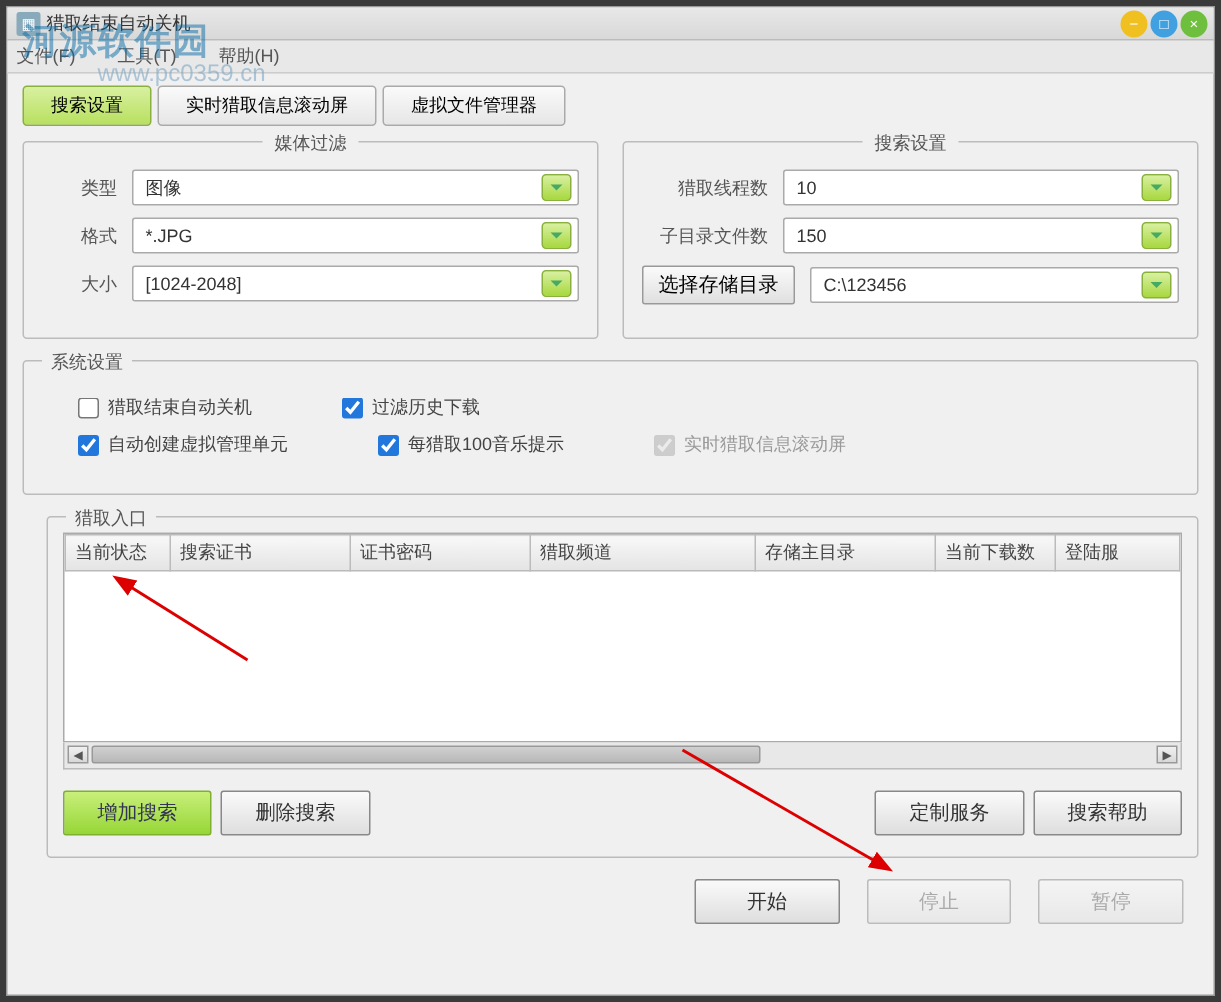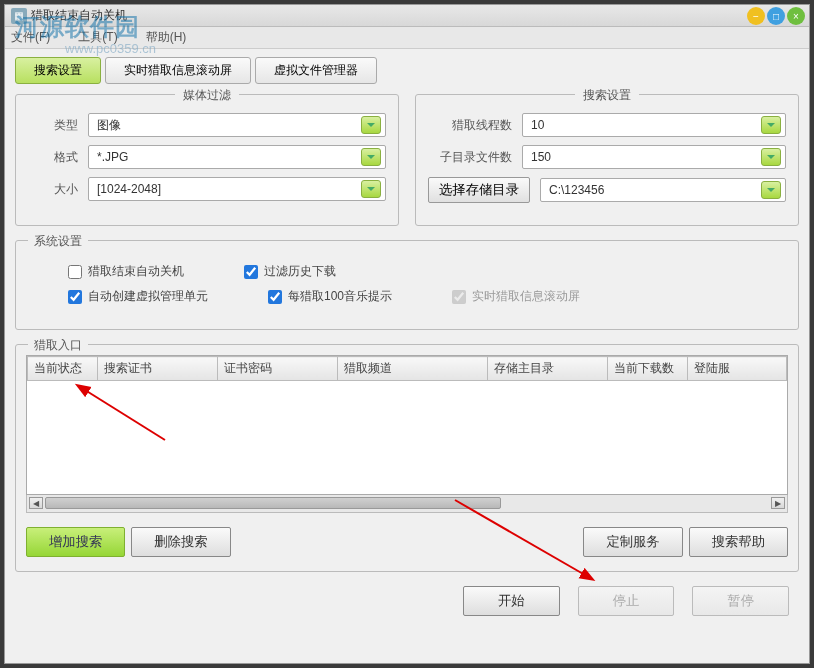--- a/index.html
+++ b/index.html
@@ -9,43 +9,43 @@
 .titlebar .icon { width: 16px; height: 16px; margin-right: 4px; background: #8ab; border-radius: 2px; display: inline-flex; align-items: center; justify-content: center; color: #fff; font-size: 10px; }
 .titlebar .title { color: #333; }
 .titlebar .controls { position: absolute; right: 4px; top: 2px; display: flex; gap: 2px; }
 .titlebar .controls span { width: 18px; height: 18px; border-radius: 50%; display: inline-flex; align-items: center; justify-content: center; font-size: 10px; color: #fff; cursor: pointer; }
 .ctrl-min { background: #f0c020; }
 .ctrl-max { background: #40a0e0; }
 .ctrl-close { background: #6fbf3f; }
 .menubar { height: 22px; background: #e8e8e8; border-bottom: 1px solid #ccc; display: flex; align-items: center; padding: 0 6px; gap: 28px; color: #555; }
 .menubar span { cursor: pointer; }
 .watermark { position: absolute; top: 6px; left: 10px; color: #0a6ea8; font-size: 24px; font-weight: bold; opacity: 0.5; pointer-events: none; z-index: 10; letter-spacing: 1px; }
-.watermark2 { position: absolute; top: 36px; left: 60px; color: #7fa8c4; font-size: 13px; opacity: 0.6; pointer-events: none; z-index: 10; }
+.watermark2 { position: absolute; top: 36px; left: 60px; color: #7fa8c4; font-size: 16px; opacity: 0.6; pointer-events: none; z-index: 10; }
 .content { padding: 8px 10px; }
 .tabs { display: flex; gap: 4px; margin-bottom: 10px; }
 .tab { padding: 4px 18px; background: linear-gradient(#fafafa, #e6e6e6); border: 1px solid #aaa; border-radius: 3px; cursor: pointer; }
 .tab.active { background: linear-gradient(#d8f0a0, #b8e060); border-color: #8ab040; }
 .panels { display: flex; gap: 16px; }
 .fieldset { border: 1px solid #bbb; border-radius: 3px; padding: 10px 12px 14px; position: relative; flex: 1; }
 .fieldset .legend { position: absolute; top: -8px; left: 50%; transform: translateX(-50%); background: #f0f0f0; padding: 0 8px; color: #555; font-family: Liberation Mono, monospace; }
 .row { display: flex; align-items: center; margin: 8px 0; gap: 10px; }
 .row label { width: 50px; text-align: right; color: #555; }
 .combo { flex: 1; display: flex; align-items: center; background: #fff; border: 1px solid #aaa; border-radius: 2px; height: 24px; padding: 0 4px; position: relative; }
 .combo .val { flex: 1; padding: 0 4px; color: #333; }
 .combo .arrow { width: 20px; height: 18px; background: linear-gradient(#d8f0a0, #a8d840); border: 1px solid #8ab040; border-radius: 3px; display: flex; align-items: center; justify-content: center; cursor: pointer; }
 .combo .arrow::after { content: ""; border: 4px solid transparent; border-top-color: #4a6; margin-top: 3px; }
 .btn-dir { padding: 3px 10px; background: linear-gradient(#fafafa, #e0e0e0); border: 1px solid #999; border-radius: 2px; cursor: pointer; }
 .right-row label { width: 84px; }
-.syspanel { border: 1px solid #bbb; border-radius: 3px; padding: 14px 32px 16px; position: relative; margin-top: 14px; }
+.syspanel { border: 1px solid #bbb; border-radius: 3px; padding: 14px 16px 16px; position: relative; margin-top: 14px; }
 .syspanel .legend { position: absolute; top: -8px; left: 12px; background: #f0f0f0; padding: 0 6px; color: #555; }
 .chkrow { display: flex; gap: 60px; margin: 8px 0 8px 20px; align-items: center; }
 .chk { display: flex; align-items: center; gap: 6px; color: #444; cursor: pointer; }
 .chk input { width: 14px; height: 14px; accent-color: #2277dd; }
 .chk.disabled { color: #999; }
-.entrypanel { border: 1px solid #bbb; border-radius: 3px; padding: 10px 10px 14px; position: relative; margin-top: 14px; }
+.entrypanel { border: 1px solid #bbb; border-radius: 3px; padding: 10px 10px 14px; position: relative; margin-top: 14px; margin-left: 16px; }
 .entrypanel .legend { position: absolute; top: -8px; left: 12px; background: #f0f0f0; padding: 0 6px; color: #555; }
 .table-wrap { border: 1px solid #aaa; background: #fff; height: 140px; overflow: hidden; }
 .table { width: 100%; border-collapse: collapse; }
 .table th { background: linear-gradient(#f8f8f8, #e4e4e4); border: 1px solid #bbb; padding: 3px 6px; text-align: left; font-weight: normal; color: #444; font-size: 12px; }
 .scrollbar { height: 18px; background: #e8e8e8; border: 1px solid #bbb; border-top: none; position: relative; }
 .scrollbar .thumb { position: absolute; left: 18px; top: 2px; width: 60%; height: 12px; background: linear-gradient(#d0d0d0,#b8b8b8); border: 1px solid #999; border-radius: 2px; }
 .scrollbar .arr { position: absolute; top: 2px; width: 14px; height: 12px; background: linear-gradient(#f0f0f0,#d8d8d8); border: 1px solid #999; display: flex; align-items: center; justify-content: center; font-size: 8px; color: #555; }
 .scrollbar .arr.left { left: 2px; }
 .scrollbar .arr.right { right: 2px; }
 .btnrow { display: flex; margin-top: 14px; gap: 6px; }

